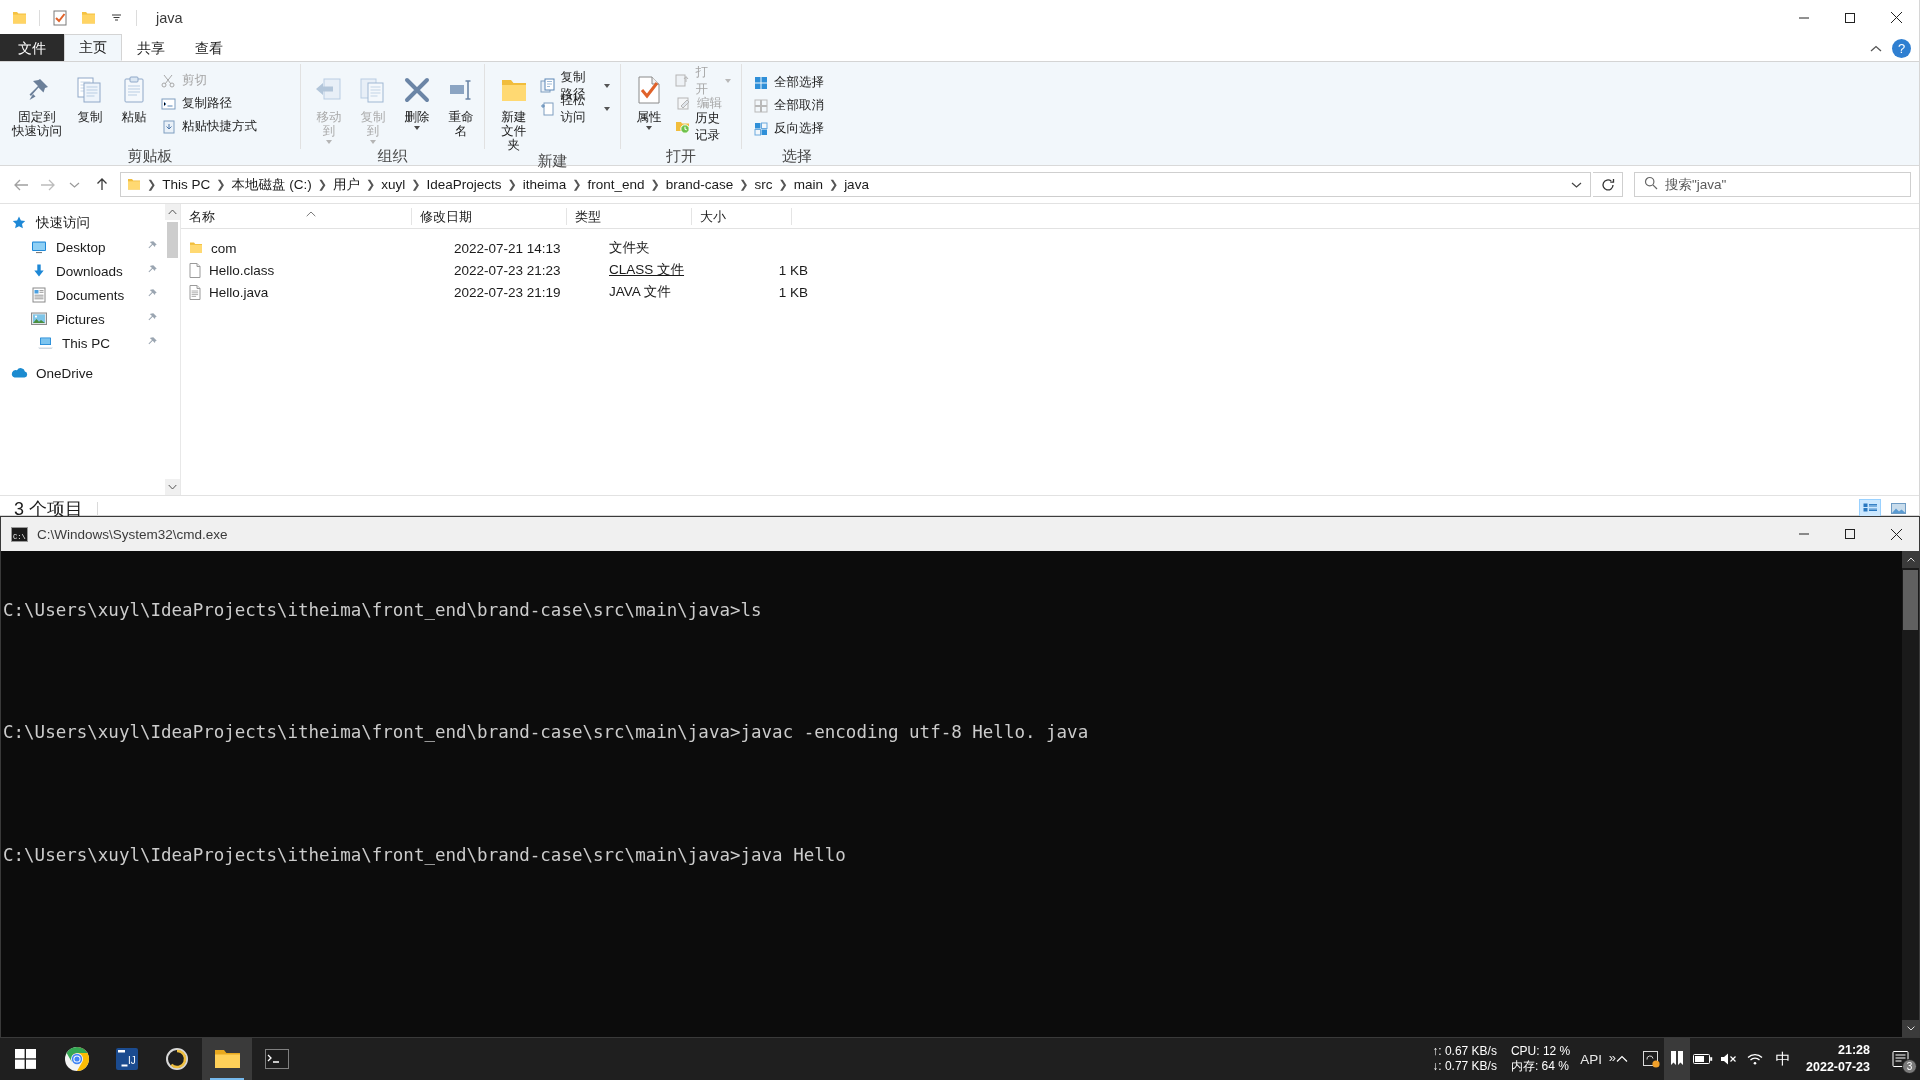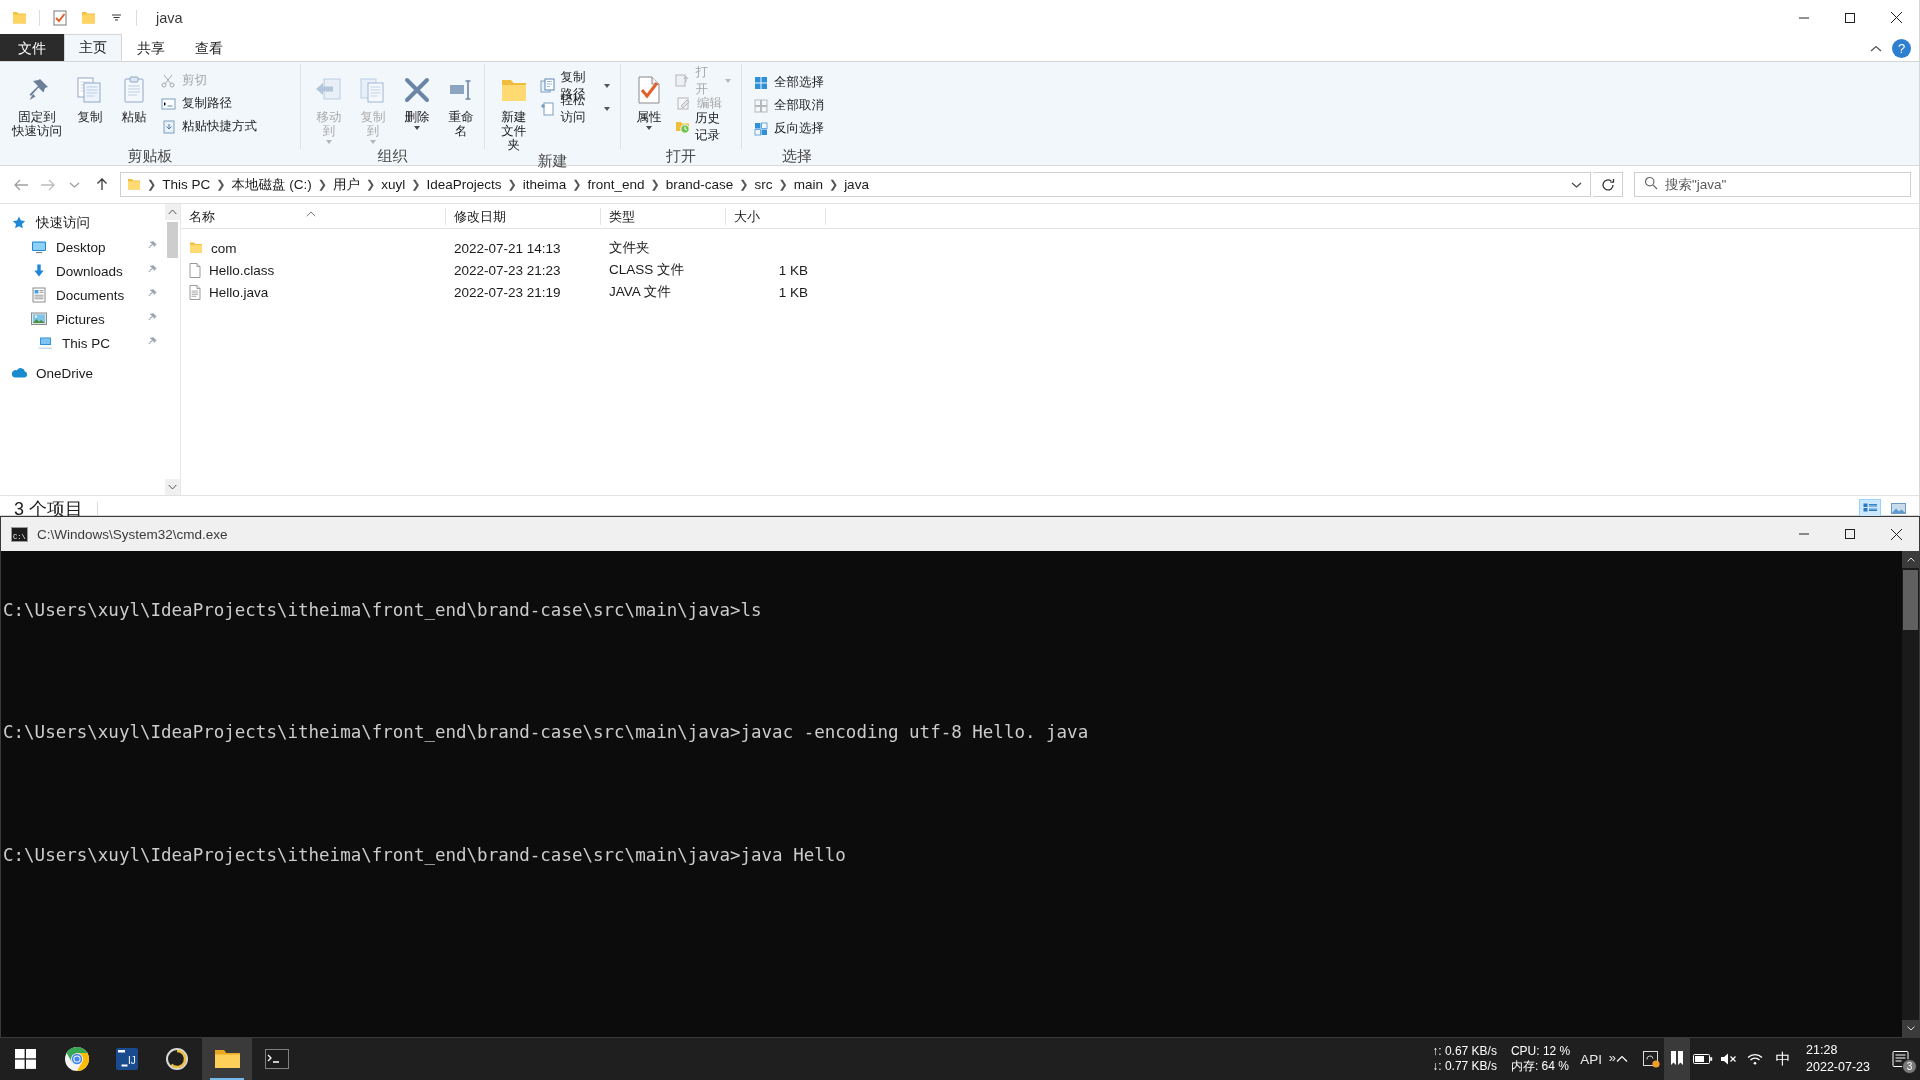--- a/index.html
+++ b/index.html
@@ -134,21 +134,21 @@
   .tbicon { width:50px; height:42px; display:flex; align-items:center; justify-content:center; position:relative; }
   .tbicon.active { background:#3a3a3a; }
   .tbicon.active::after { content:''; position:absolute; bottom:0; left:8px; right:8px; height:2px; background:#76b9ed; }
   .tray { margin-left:auto; display:flex; align-items:center; height:42px; color:#fff; }
   .netstat { font-size:12px; line-height:15px; color:#fff; text-align:left; padding:0 8px; }
   .cpustat { font-size:12px; line-height:15px; color:#fff; text-align:left; padding:0 6px; }
   .apilbl { font-size:13.5px; color:#e8e8e8; padding:0 4px; position:relative; }
   .chev { padding:0 10px; color:#fff; font-size:12px; }
   .trayic { width:26px; height:42px; display:flex; align-items:center; justify-content:center; color:#fff; position:relative;}
   .trayic.hl { background:#3a3a3a; }
-  .clock { font-size:12.5px; line-height:17px; color:#fff; text-align:left; padding:0 12px 0 8px; }
+  .clock { font-size:12.5px; line-height:17px; color:#fff; text-align:right; padding:0 12px 0 8px;font-weight:bold; }
   .notif { width:38px;height:42px;display:flex;align-items:center;justify-content:center; position:relative;}
   .badge { position:absolute; right:3px; bottom:6px; width:15px;height:15px;border-radius:50%;background:#7a7a7a;color:#fff;font-size:10px;display:flex;align-items:center;justify-content:center;border:1px solid #1f1f1f;}
 </style>
 </head>
 <body>
 
 <div id="explorer">
 
   <div class="titlebar">
     <div class="qat">
@@ -638,21 +638,21 @@
         <div class="nsarrow">
           <svg width="9" height="6" viewBox="0 0 9 6">
               <path d="M0.7 1L4.5 5 8.3 1" stroke="#555" fill="none"></path>
             </svg>
         </div>
       </div>
     </div>
 
     <div class="listpane">
       <div class="colhead">
-        <div class="col" style="width:265px;">
+        <div class="col" style="width:231px;">
           <span>名称</span>
           <span class="sortmark">
             <svg width="10" height="6" viewBox="0 0 10 6">
                 <path d="M0.7 5.2L5 1l4.3 4.2" stroke="#7a7a7a" fill="none"></path>
               </svg>
           </span>
         </div>
         <div class="col" style="width:155px;">修改日期</div>
         <div class="col" style="width:125px;">类型</div>
         <div class="col" style="width:100px;">大小</div>
@@ -677,21 +677,21 @@
           <div class="fcell" style="width:265px;">
             <span style="display:flex;">
               <svg width="12" height="15" viewBox="0 0 12 15">
                   <path d="M1 0.5h7l3 3v11H1z" fill="#fff" stroke="#9a9a9a"></path>
                   <path d="M8 0.5v3h3" fill="#ececec" stroke="#9a9a9a"></path>
                 </svg>
             </span>
             <span>Hello.class</span>
           </div>
           <div class="fcell" style="width:155px;">2022-07-23 21:23</div>
-          <div class="fcell" style="width:125px;">CLASS 文件</div>
+          <div class="fcell" style="width:125px;text-decoration:underline;">CLASS 文件</div>
           <div class="fcell r" style="width:100px;">1 KB</div>
         </div>
         <div class="frow">
           <div class="fcell" style="width:265px;">
             <span style="display:flex;">
               <svg width="12" height="15" viewBox="0 0 12 15">
                   <path d="M1 0.5h7l3 3v11H1z" fill="#fff" stroke="#9a9a9a"></path>
                   <path d="M8 0.5v3h3" fill="#ececec" stroke="#9a9a9a"></path>
                   <path d="M2.6 6h6.5M2.6 7.8h6.5M2.6 9.6h6.5M2.6 11.4h4.5" stroke="#9a9a9a" stroke-width="0.8"></path>
                 </svg>

